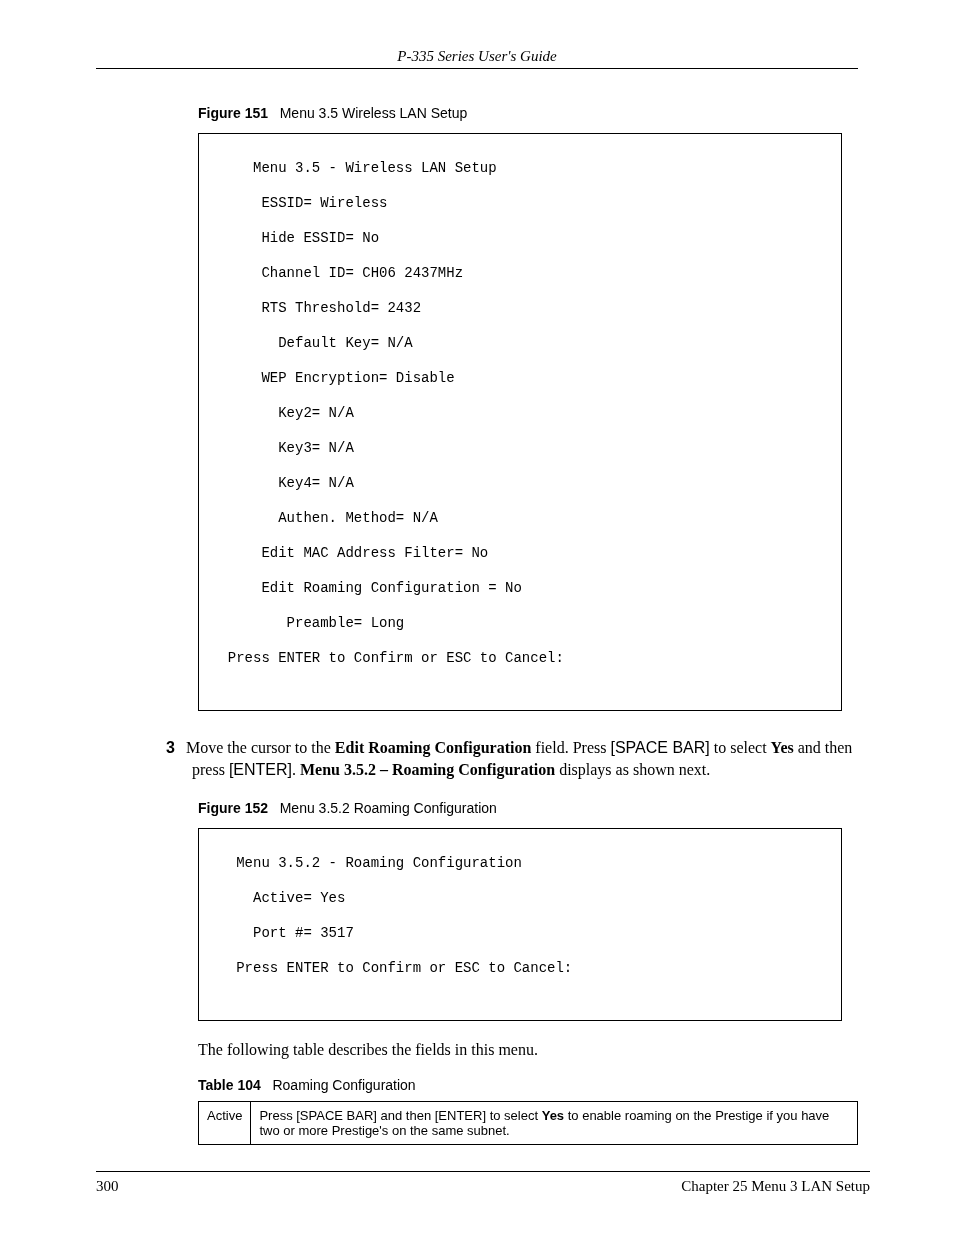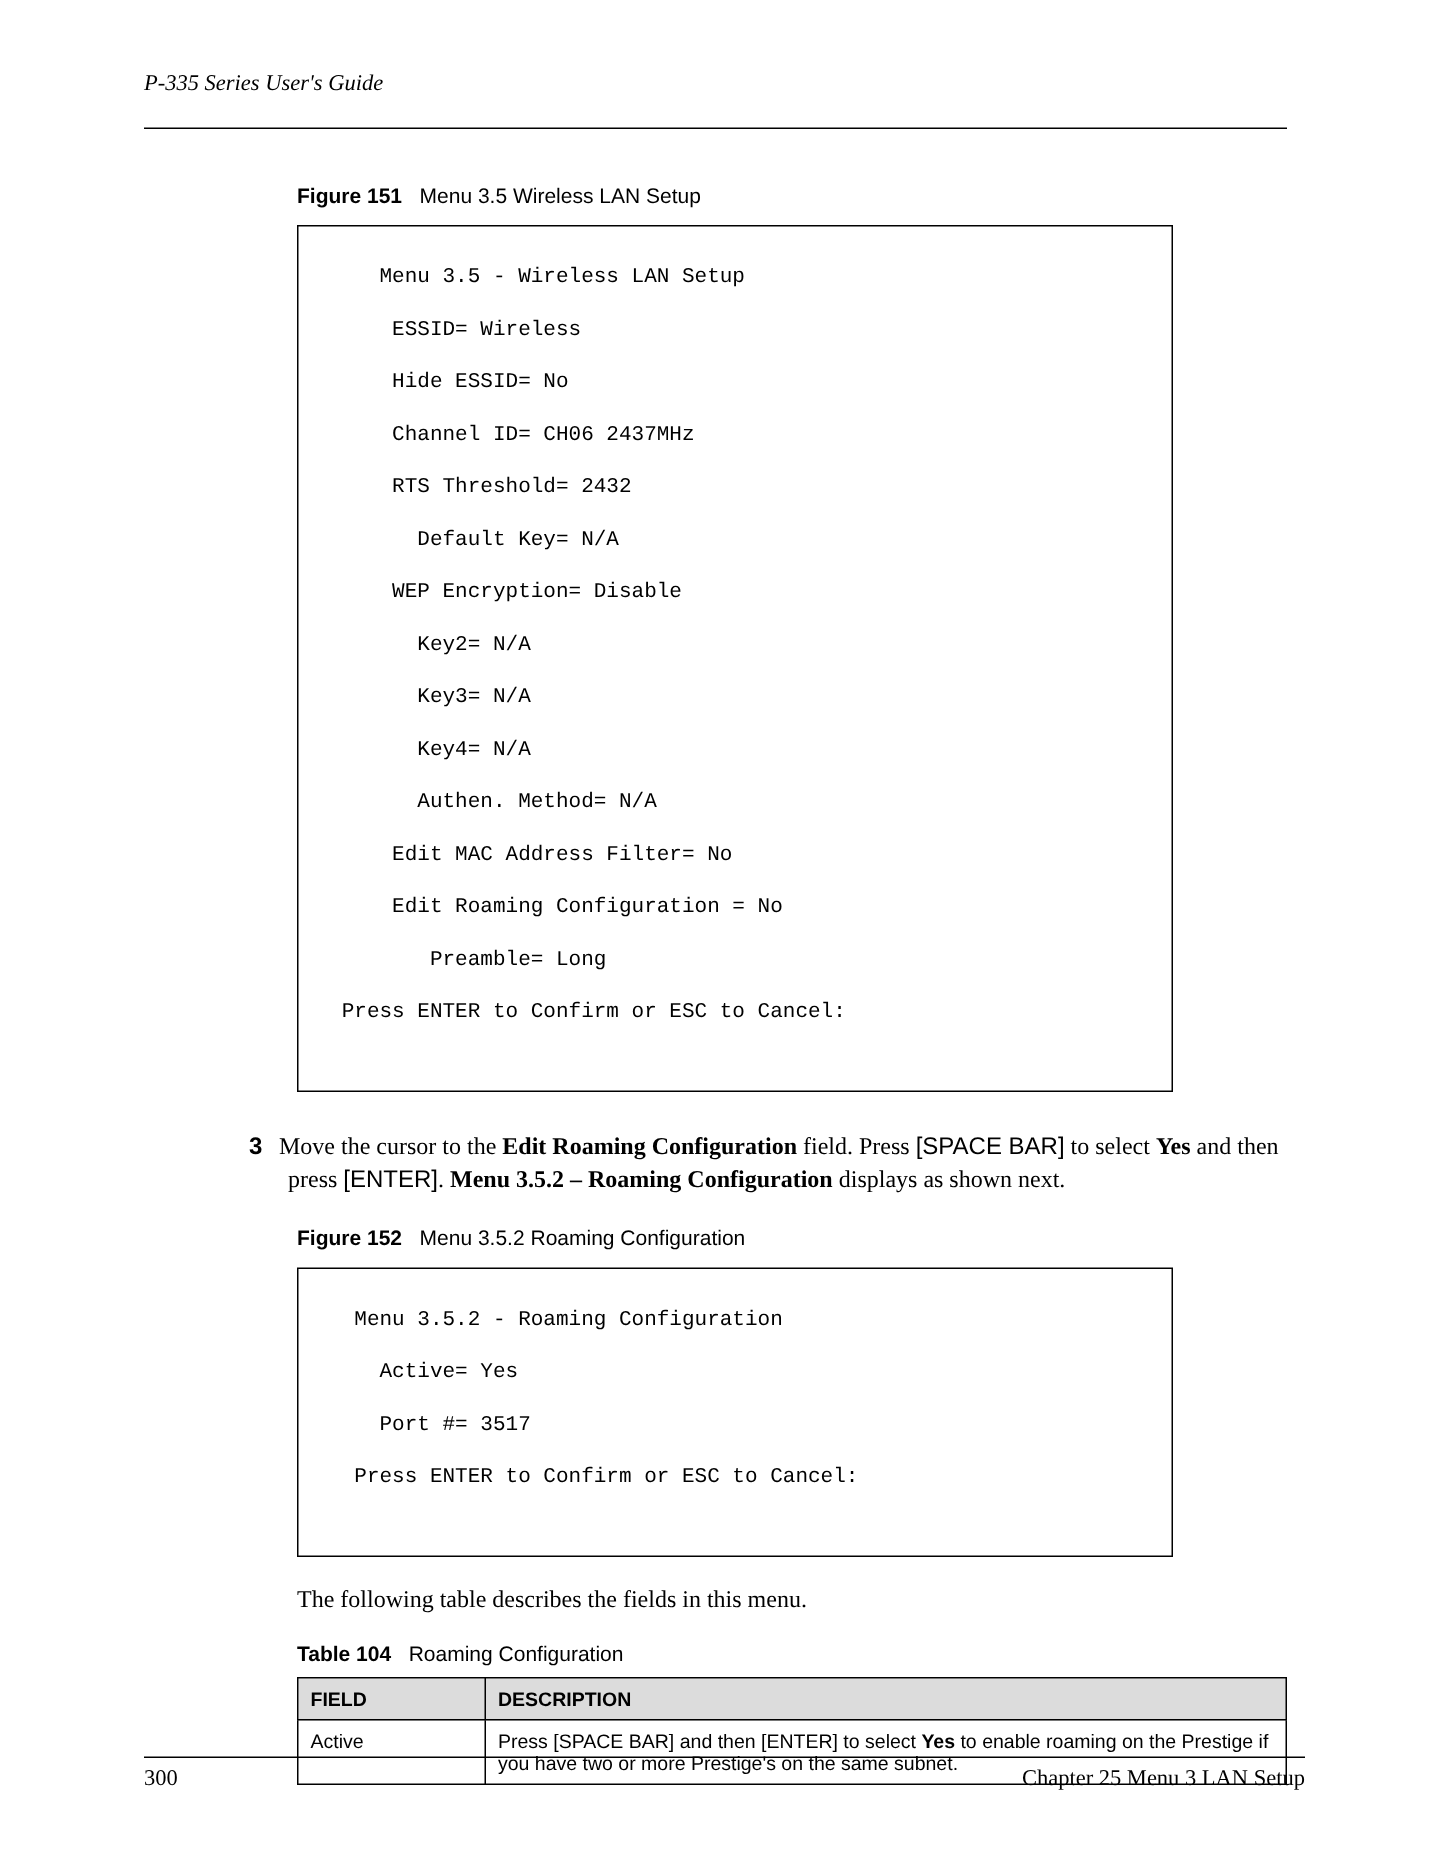--- a/index.html
+++ b/index.html
@@ -12,37 +12,38 @@
   .page {
     width: 954px;
     height: 1235px;
     box-sizing: border-box;
     padding: 48px 96px 40px 96px;
     position: relative;
   }
   .running-head {
     font-style: italic;
     font-size: 15px;
-    margin-bottom: 20px;
+    margin-bottom: 3px;
+    text-align: center;
   }
   .head-rule {
     border: none;
     border-top: 1.5px solid #000;
     margin: 0 0 36px 0;
   }
   .caption {
     font-family: Arial, Helvetica, sans-serif;
     font-size: 14px;
     margin: 0 0 12px 0;
     padding-left: 102px;
   }
   .caption b { font-weight: bold; }
   .terminal-box {
     margin-left: 102px;
-    width: 584px;
+    width: 644px;
     border: 1px solid #000;
     padding: 8px 12px 8px 12px;
     font-family: "Courier New", Courier, monospace;
     font-size: 14px;
     line-height: 1.25;
     white-space: pre;
     box-sizing: border-box;
   }
   .terminal-box .line { display: block; }
   .step {
@@ -152,24 +153,20 @@
   </div>
 
   <div class="plain-para">The following table describes the fields in this menu.</div>
 
   <div class="table-caption">
     <b>Table 104</b>&nbsp;&nbsp;&nbsp;<span>Roaming Configuration</span>
   </div>
 
   <table class="desc-table">
     <tbody>
-        <tr>
-      <th class="col-field">FIELD</th>
-      <th>DESCRIPTION</th>
-    </tr>
     <tr>
       <td>Active</td>
       <td>
         <span>Press [SPACE BAR] and then [ENTER] to select </span><b>Yes</b><span> to enable roaming on the Prestige if you have two or more Prestige's on the same subnet.</span>
       </td>
     </tr>
 
   </tbody>
     </table>
 

